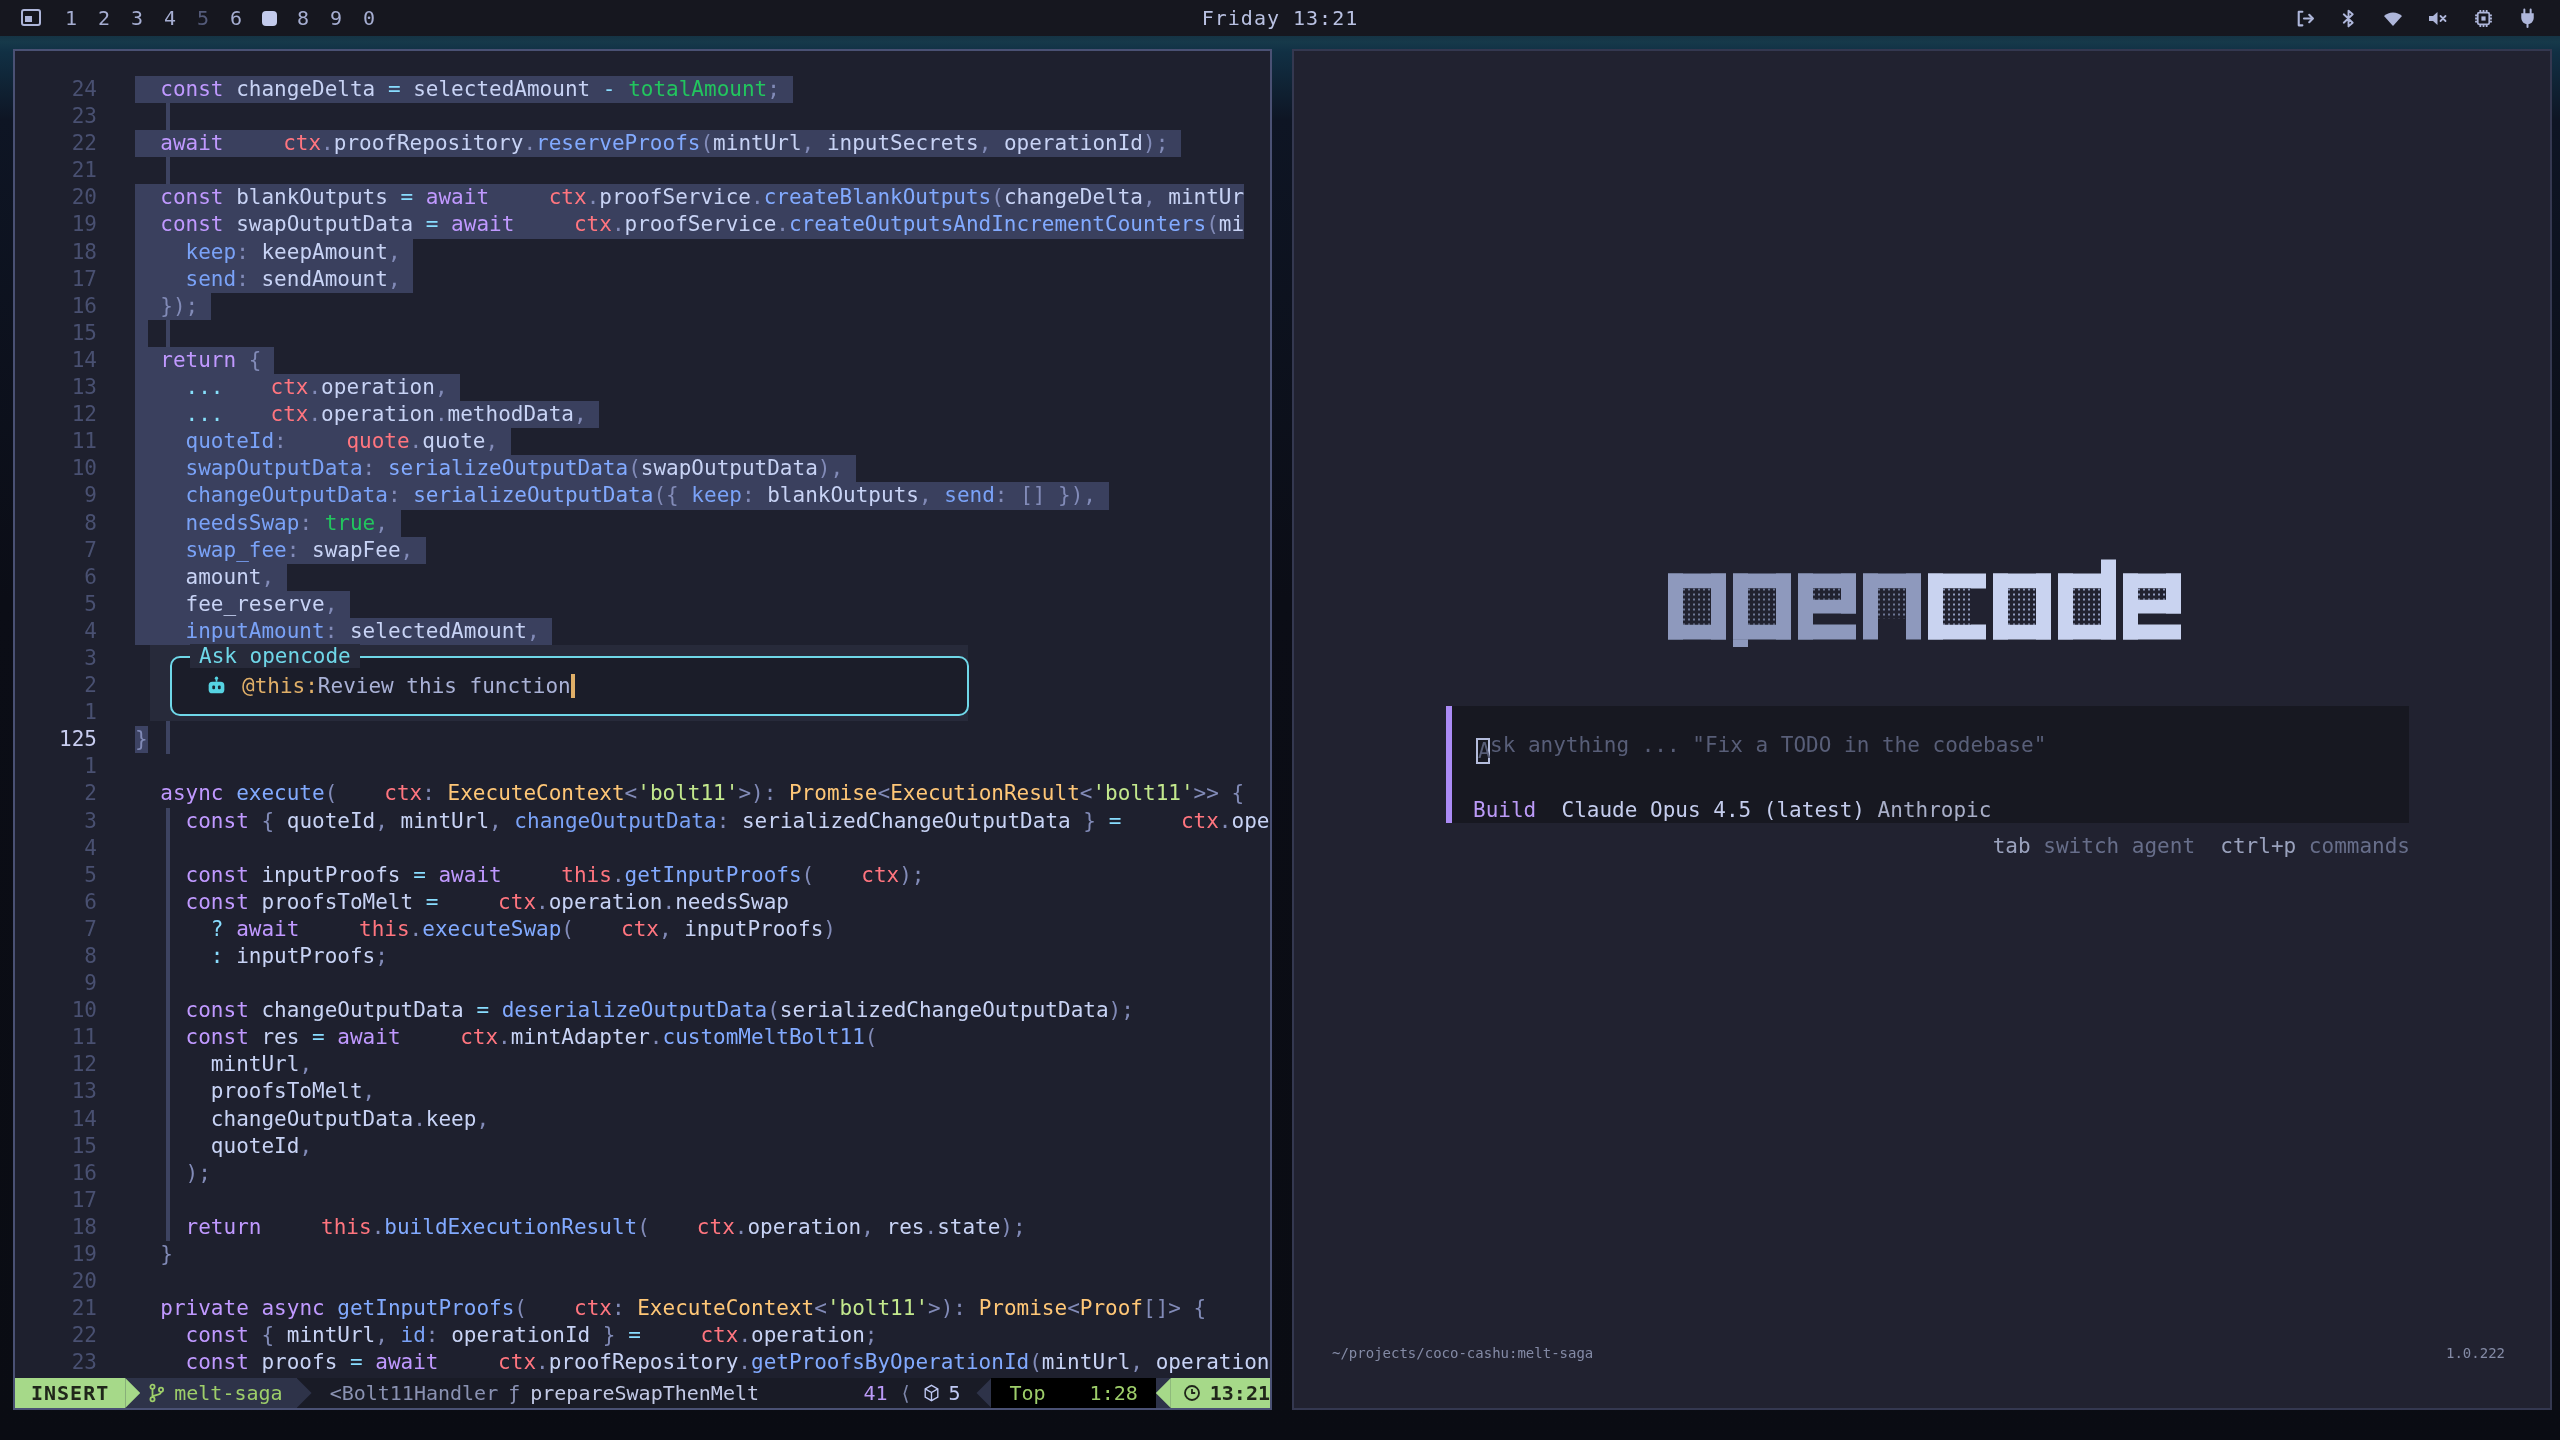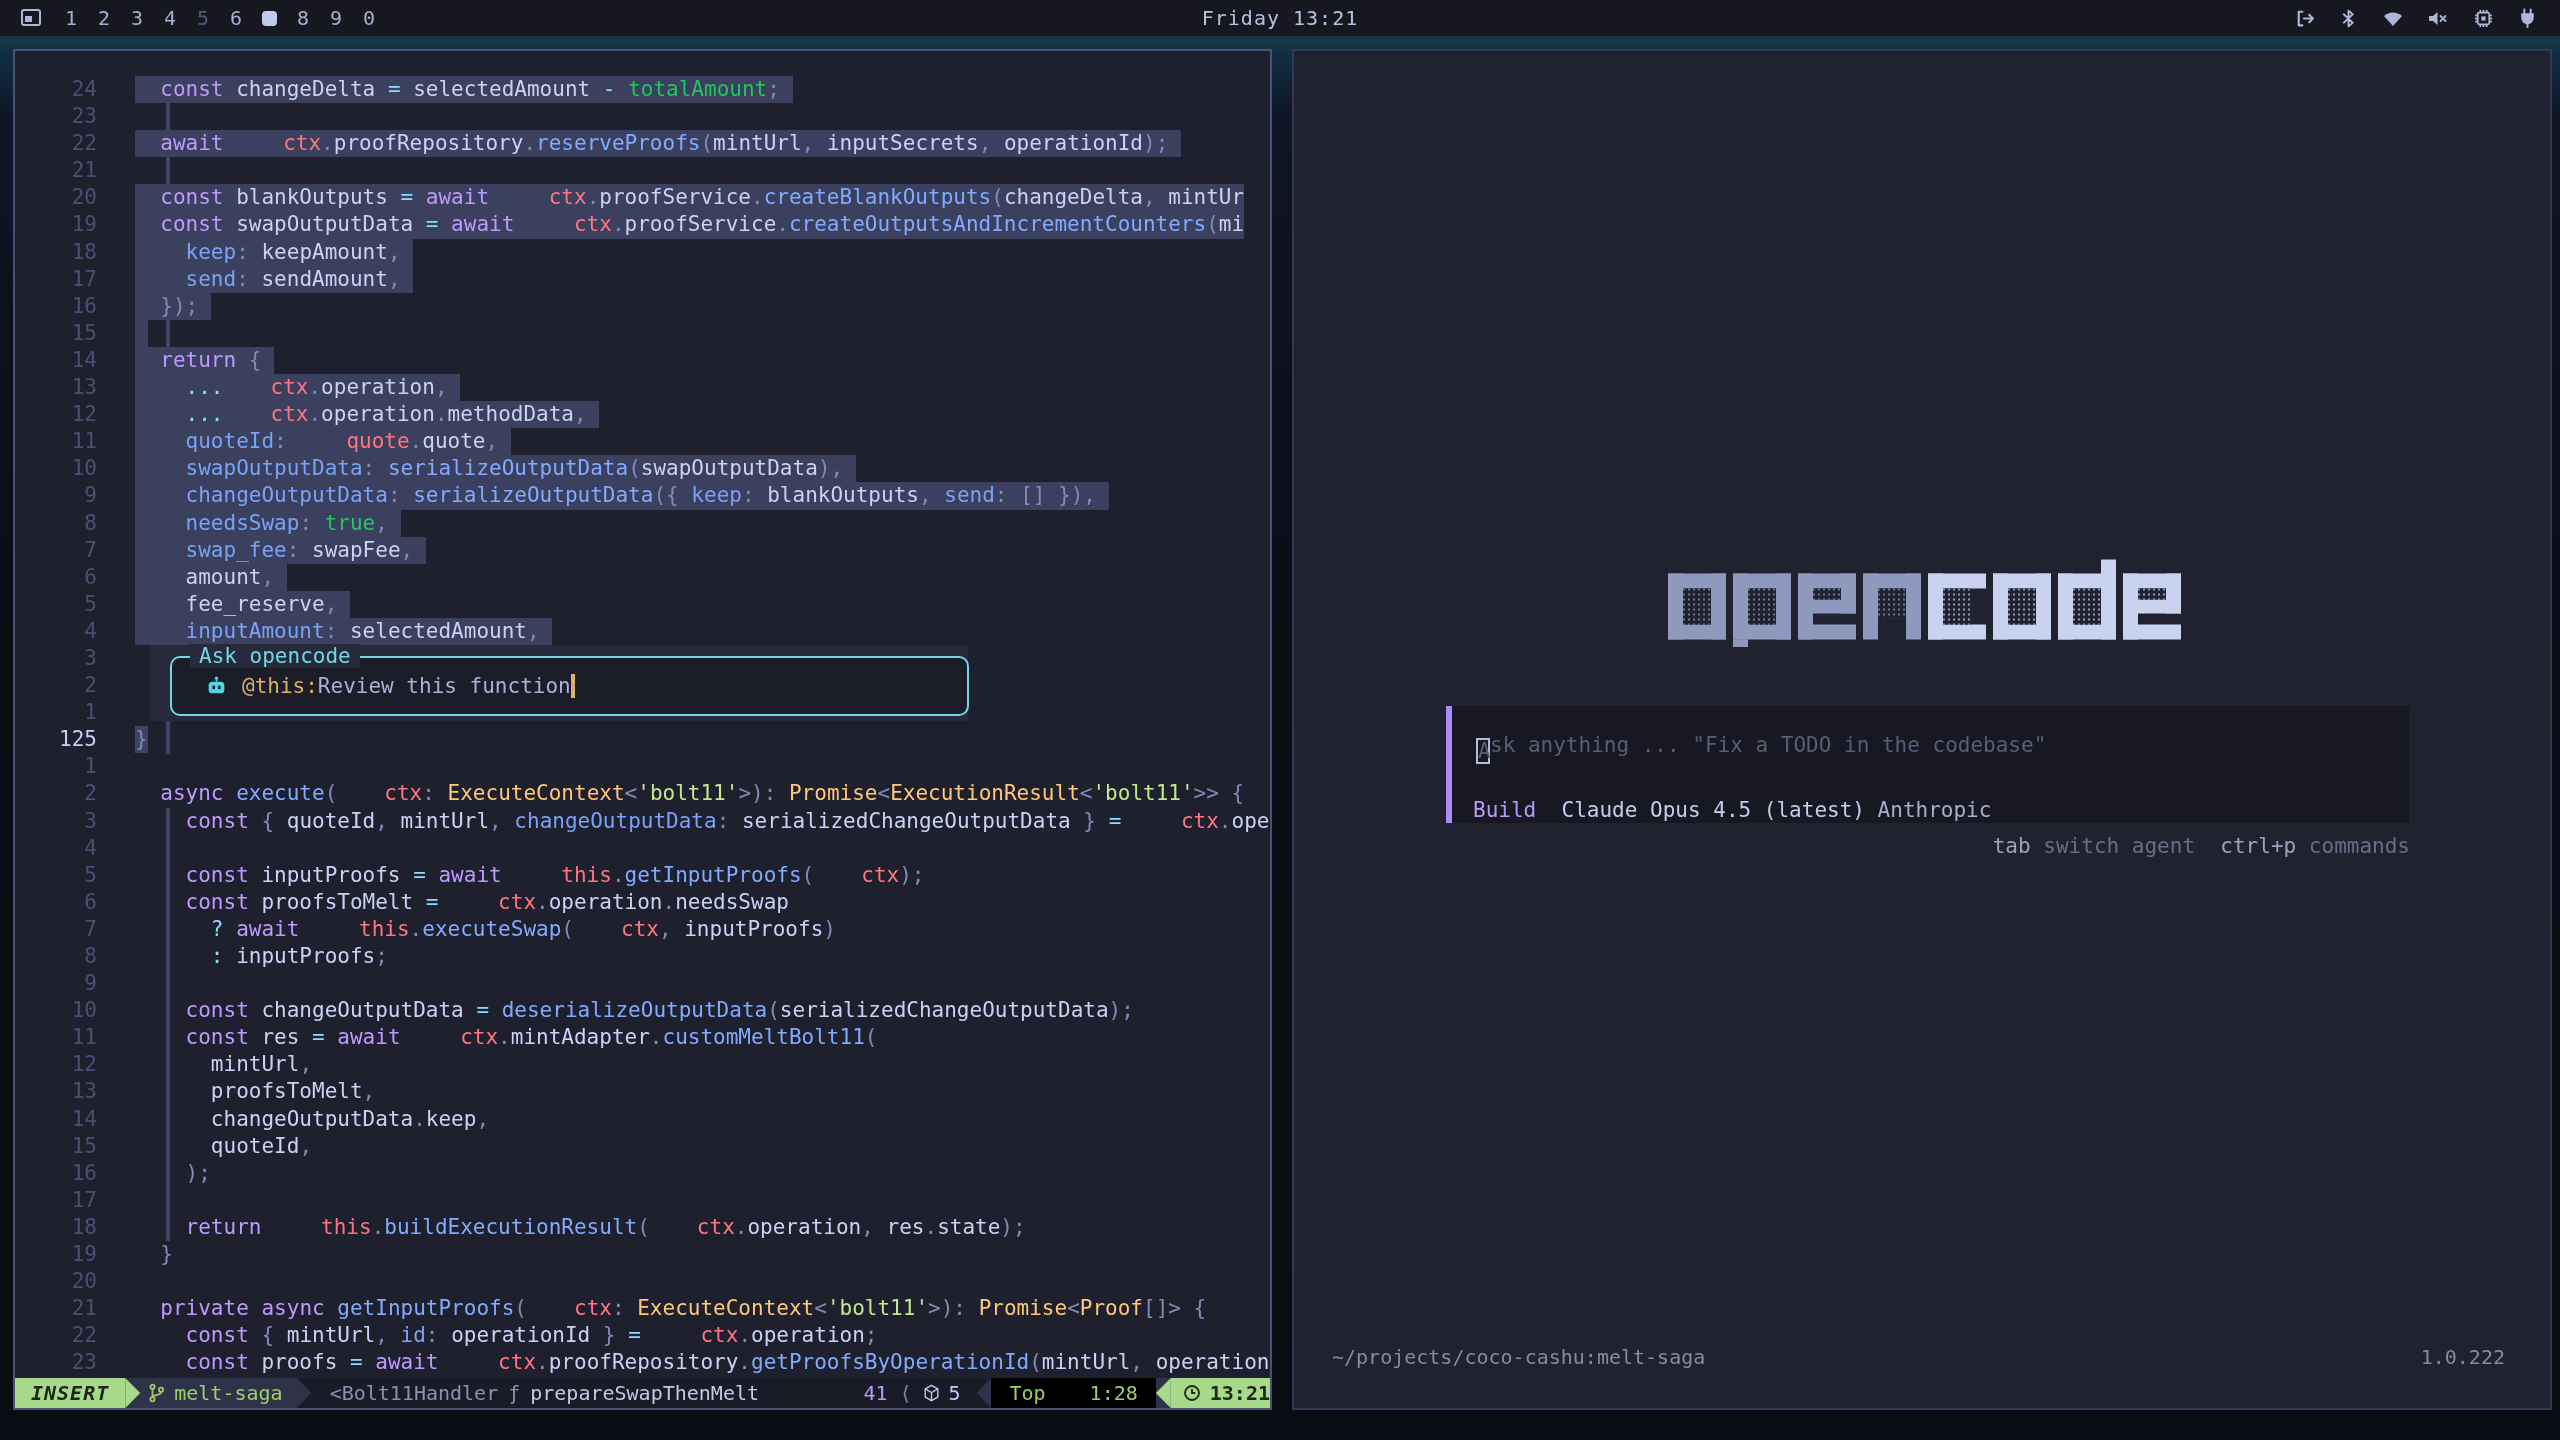--- a/index.html
+++ b/index.html
@@ -45,21 +45,21 @@
   #ask-title{position:absolute;left:18px;top:-14px;background:#272a3a;padding:0 9px;color:#6fd7e8;font-size:21px;}
   #ask-row{display:flex;align-items:center;height:100%;padding-left:22px;font-size:21px;}
   #ask-row .tag{color:#e0af68;}
   #ask-row .txt{color:#a9b1d6;}
   .ibeam{display:inline-block;width:4px;height:24px;background:#e0af68;vertical-align:-4px;}
 
   
   #statusline{position:absolute;left:0;right:0;bottom:0;height:30px;background:#191b26;
     display:flex;align-items:center;font-size:20px;z-index:6;}
   .sl-seg{height:30px;display:flex;align-items:center;}
-  #sl-mode{background:#a6d989;color:#20261a;font-weight:bold;padding:0 16px;letter-spacing:1px;font-style:italic;}
+  #sl-mode{background:#a6d989;color:#20261a;font-weight:bold;padding:0 16px;letter-spacing:1px;}
   .arr{width:15px;height:30px;position:relative;flex:0 0 15px;}
   .arr::before{content:'';position:absolute;inset:0;background:var(--a);}
   .arr.r::before{clip-path:polygon(0 0,100% 50%,0 100%);}
   .arr.l::before{clip-path:polygon(100% 0,0 50%,100% 100%);}
   #sl-branchseg{background:#2e3349;color:#9ece6a;padding:0 14px 0 8px;gap:9px;}
   #sl-ctx{margin-left:18px;color:#8a92b2;display:flex;gap:10px;align-items:center;}
   #sl-ctx .fnname{color:#c3cae6;} #sl-ctx .fsym{color:#8b93b5;}
   #sl-right{margin-left:auto;display:flex;align-items:center;height:30px;}
   #sl-count{color:#bb9af7;margin-right:14px;}
   #sl-sep{color:#7e87ab;margin-right:14px;font-family:"DejaVu Sans",sans-serif;}
@@ -71,21 +71,21 @@
   #oc-logo{position:absolute;left:374px;top:500px;}
   #oc-input{position:absolute;left:152px;top:655px;width:963px;height:117px;background:#171821;
     border-left:6px solid #ab8bf5;box-sizing:border-box;font-size:21px;}
   #oc-ph{position:absolute;left:24px;top:27px;color:#585e78;white-space:pre;}
   .hcur{display:inline-block;box-sizing:border-box;width:14px;height:26px;border:2px solid #b4bcdc;
     color:#585e78;vertical-align:-6px;text-align:center;line-height:22px;}
   #oc-model{position:absolute;left:21px;top:92px;white-space:pre;}
   #oc-model .agent{color:#bb9af7;} #oc-model .model{color:#c5cdee;} #oc-model .prov{color:#a8aec8;}
   #oc-hints{position:absolute;right:140px;top:783px;font-size:21px;white-space:pre;}
   #oc-hints .k{color:#9aa2bd;} #oc-hints .l{color:#676e8a;}
-  #oc-footer{position:absolute;left:38px;right:45px;top:1294px;display:flex;font-size:20px;color:#848ba6;}
+  #oc-footer{position:absolute;left:38px;right:45px;top:1294px;display:flex;font-size:14px;color:#848ba6;}
   #oc-version{margin-left:auto;}
 </style>
 </head>
 <body>
 
 <div id="screen">
 
   <div id="topbar">
     <div id="ws" style="align-items:center;">
       <span id="layout-icon" style="margin-right:3px;">

